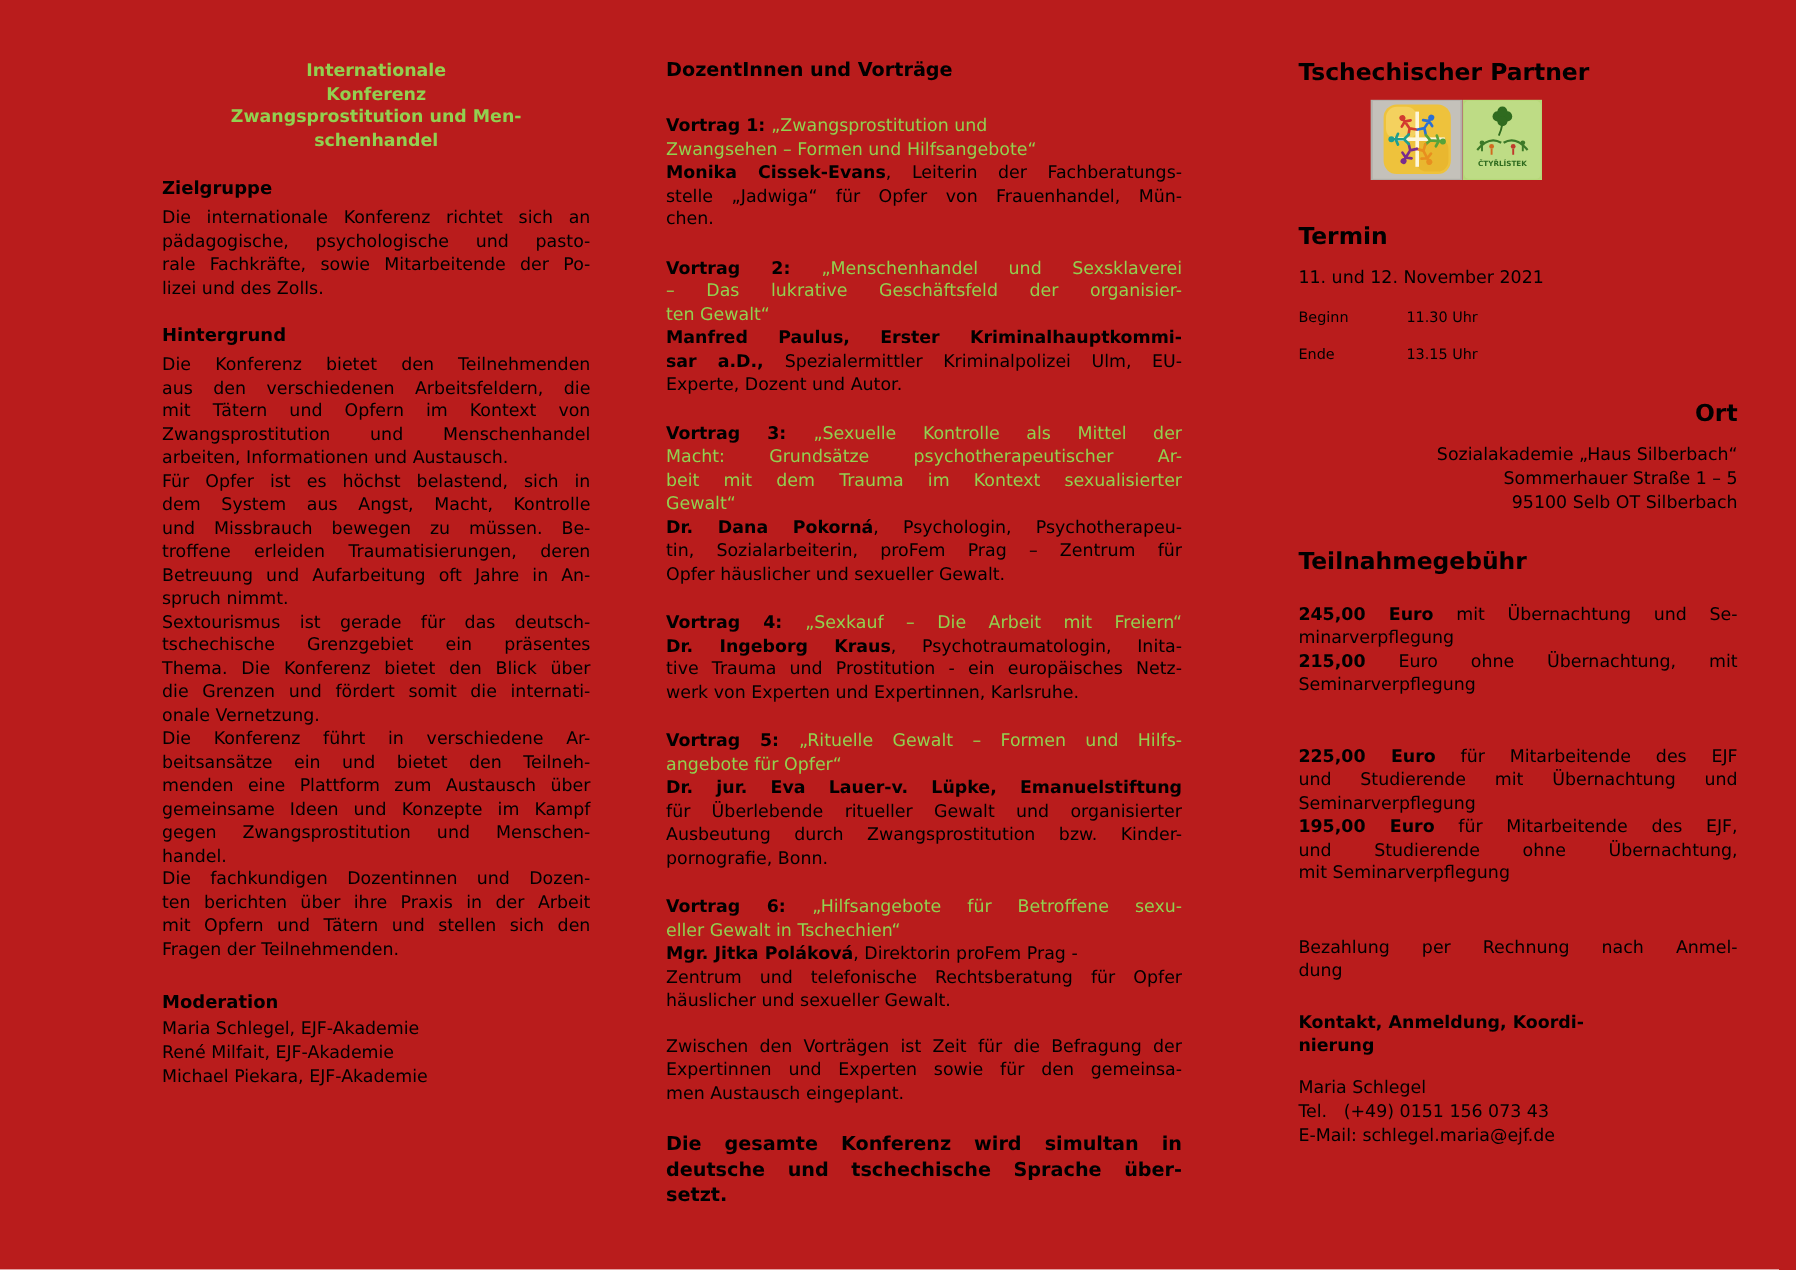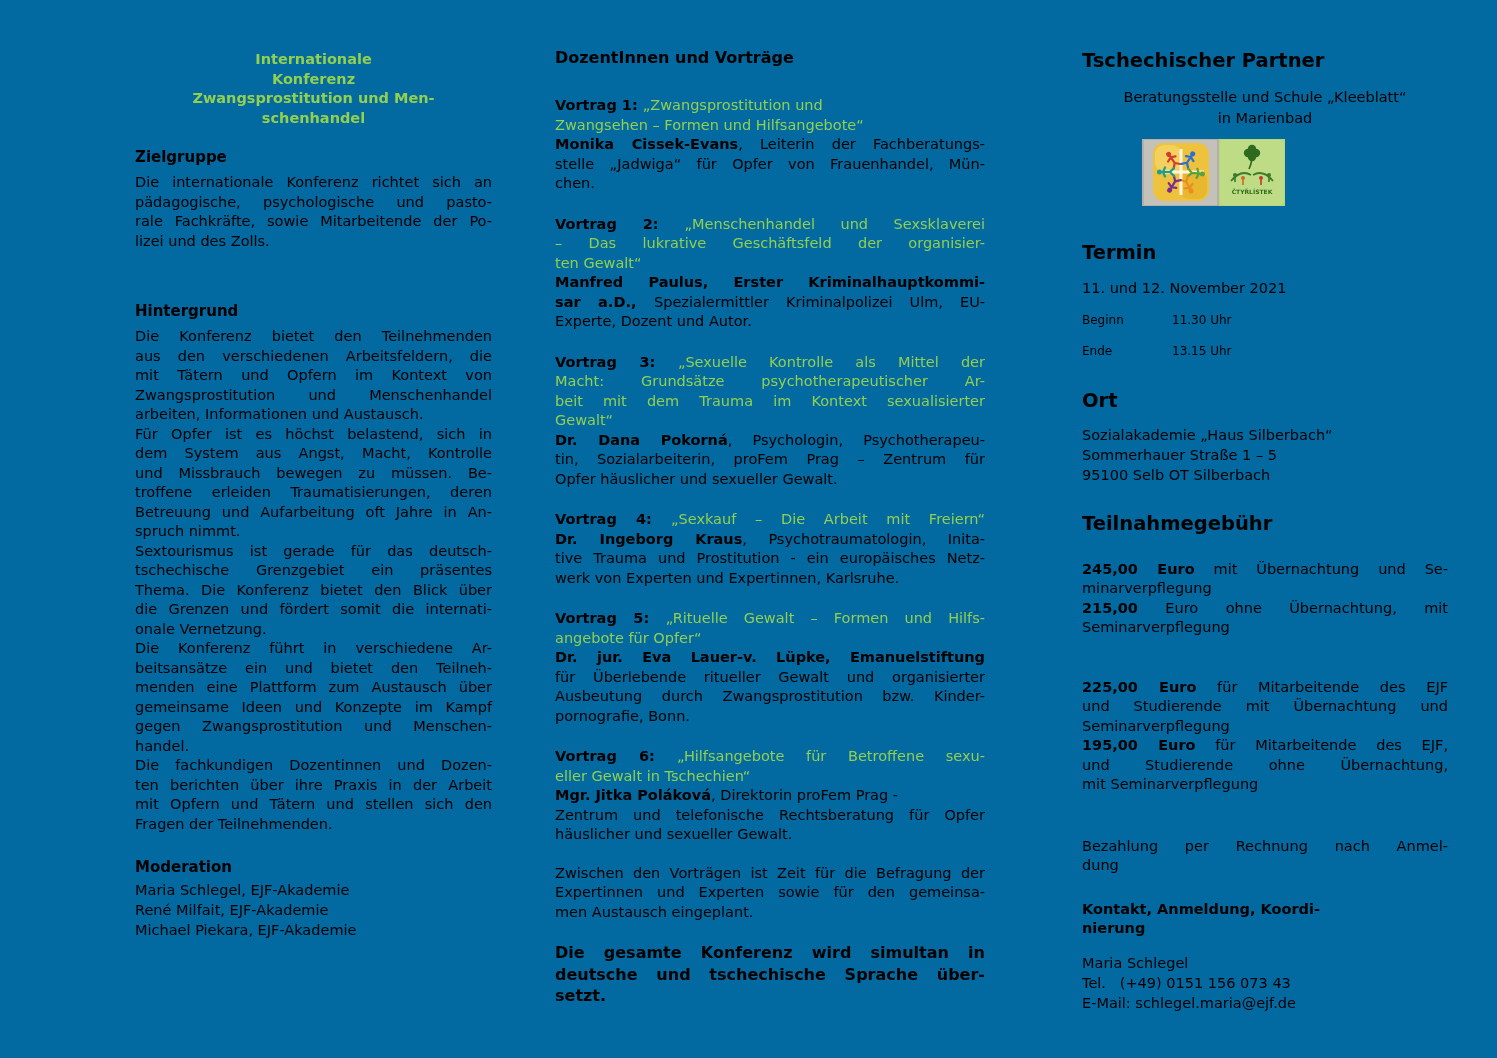--- a/index.html
+++ b/index.html
@@ -1,52 +1,52 @@
 <!DOCTYPE html>
 <html><head>
 <meta charset="utf-8">
 <style>
   html,body{margin:0;padding:0;background:#ffffff;}
-  .page{position:relative;width:1497px;height:1058px;background:#0369a1;overflow:hidden;
+  .page{position:relative;width:1497px;height:1058px;background:#b91c1c;overflow:hidden;
         font-family:"DejaVu Sans","Liberation Sans",sans-serif;color:#000;}
   .col{position:absolute;top:0;}
   #col1{left:135px;width:357px;}
   #col2{left:555px;width:430px;}
   #col3{left:1082px;width:366px;}
 
   .ln{font-size:14.5px;line-height:19.5px;min-height:19.5px;}
   .jz{text-align:justify;text-align-last:justify;}
   .b{font-weight:bold;}
   .g{font-weight:normal;color:#92d050;}
 
   .title-green{margin-top:50px;color:#92d050;font-weight:bold;font-size:19.5px;
                line-height:26px;text-align:center;}
   .sech{font-weight:bold;font-size:15px;line-height:19px;}
   .h2{font-weight:bold;font-size:16px;line-height:20px;}
   .h3{font-weight:bold;font-size:19.5px;line-height:25px;}
-  .mt-zg{margin-top:20px;} .mt-p{margin-top:6px;} .mt-hg{margin-top:51px;}
+  .mt-zg{margin-top:20px;} .mt-p{margin-top:6px;} .mt-hg{margin-top:19px;}
   .mt-mod{margin-top:24px;} .mt-modl{margin-top:3px;}
   .modl .ln{line-height:20px;}
 
   .c2-head{margin-top:48px;}
   .vblock{margin-top:21px;}
   .vblock.first{margin-top:28px;}
   .between{margin-top:19px;}
   .closing{margin-top:20px;font-weight:bold;}
   .closing .ln{font-size:16px;line-height:21.5px;}
 
   .c3-head{margin-top:48px;}
   .center-lines{margin-top:14px;text-align:center;}
   .center-lines .ln{line-height:21px;}
   .logos{margin-top:10px;margin-left:60px;display:flex;align-items:center;}
   .mt-termin{margin-top:34px;} .mt-date{margin-top:14px;}
   .trow{display:flex;margin-top:12px;font-size:12px;line-height:19.5px;}
   .trow .lbl{width:90px;}
-  .mt-ort{margin-top:26px;} .mt-addr{margin-top:12px;}
-  .addr .ln{line-height:20px;}
+  .mt-ort{margin-top:26px;text-align:right;} .mt-addr{margin-top:12px;}
+  .addr .ln{line-height:20px;text-align:right;}
   .mt-geb{margin-top:26px;} .mt-gb1{margin-top:24px;} .mt-gb2{margin-top:40px;}
   .mt-pay{margin-top:42px;} .mt-kontakt{margin-top:24px;} .mt-kl{margin-top:14px;}
   .kl .ln{line-height:20px;}
 </style>
 </head>
 <body>
 
 <div class="page">
 
   <div class="col" id="col1">
@@ -154,24 +154,20 @@
       </div>
     <div class="closing">
         <div class="ln jz"><span>Die gesamte Konferenz wird simultan in</span></div>
         <div class="ln jz"><span>deutsche und tschechische Sprache über-</span></div>
         <div class="ln"><span>setzt.</span></div>
       </div>
   </div>
 
   <div class="col" id="col3">
     <div class="h3 c3-head">Tschechischer Partner</div>
-    <div class="center-lines">
-        <div class="ln"><span>Beratungsstelle und Schule „Kleeblatt“</span></div>
-        <div class="ln"><span>in Marienbad</span></div>
-      </div>
 
     <div class="logos">
       <svg width="77" height="67">
         <rect width="77" height="67" fill="#b3b0aa"></rect>
         <rect x="2" y="1" width="73" height="65" fill="#c4c1ba"></rect>
         <rect x="11" y="4" width="56" height="58" rx="11" fill="#eec23c"></rect>
         <rect x="13" y="6" width="26" height="27" rx="9" fill="#f4d15e"></rect>
         <rect x="38" y="32" width="27" height="28" rx="9" fill="#e9b72f"></rect>
         <rect x="37.5" y="10" width="3" height="46" fill="#fdf6dc"></rect>
         <rect x="16" y="31.5" width="46" height="3" fill="#fdf6dc"></rect>

